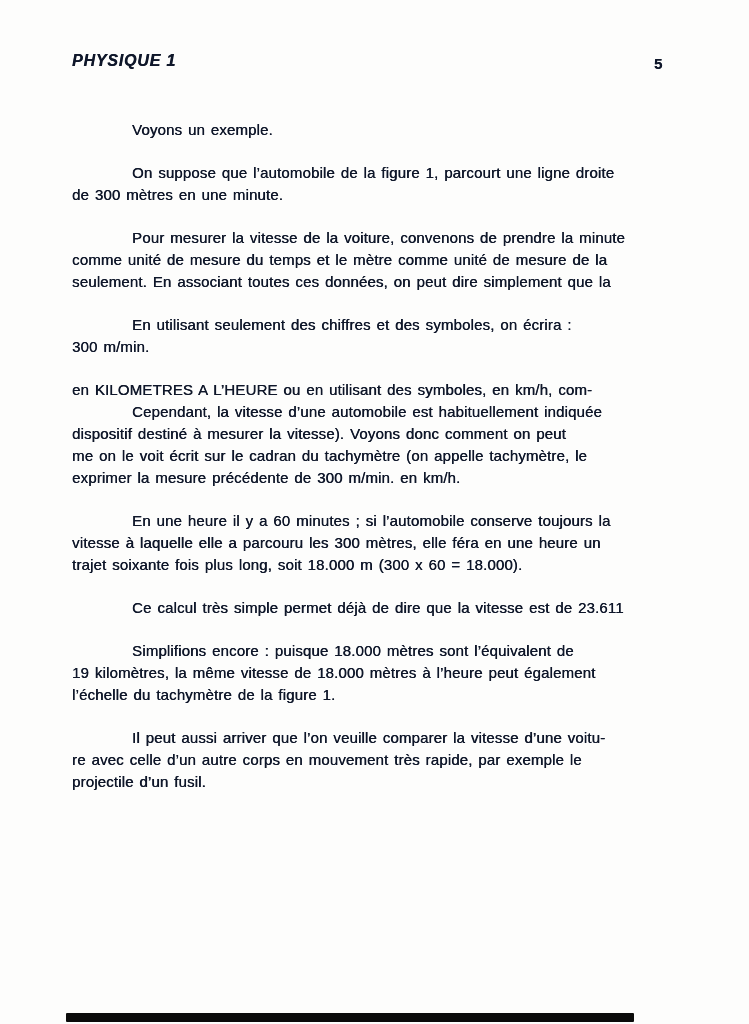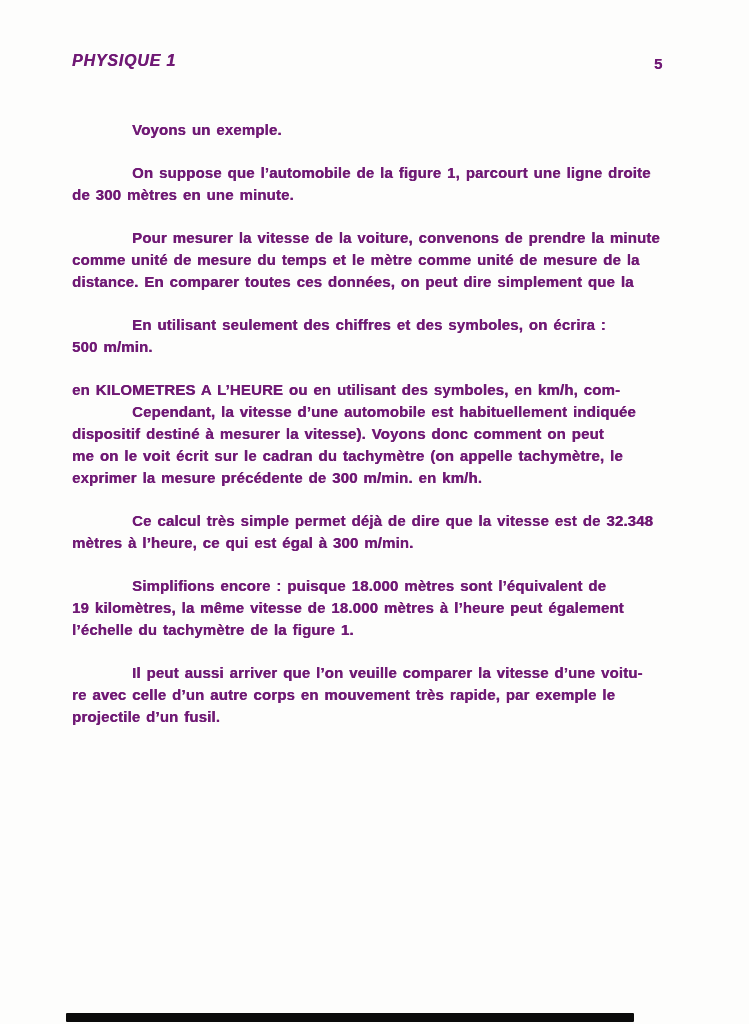--- a/index.html
+++ b/index.html
@@ -7,21 +7,21 @@
     padding: 0;
     background: #ffffff;
   }
   .page {
     position: relative;
     width: 749px;
     height: 1024px;
     background: #fdfdfc;
     overflow: hidden;
     font-family: "Liberation Sans", sans-serif;
-    color: #701a75;
+    color: #0f172a;
   }
   .header-title {
     position: absolute;
     left: 72px;
     top: 52px;
     font-size: 16px;
     font-weight: 700;
     font-style: italic;
     letter-spacing: 0.8px;
     text-shadow: 0.3px 0 currentColor;
@@ -41,21 +41,21 @@
     top: 119px;
     width: 620px;
   }
   .para {
     margin: 0 0 21px 0;
   }
   .line {
     white-space: nowrap;
     line-height: 22px;
     font-size: 15px;
-    font-weight: 700;
+    font-weight: 400;
     letter-spacing: 0.15px;
     word-spacing: 1.5px;
     text-shadow: 0.35px 0 currentColor;
   }
   .line.first {
     text-indent: 60px;
   }
   .scan-artifact-bar {
     position: absolute;
     left: 66px;
@@ -77,36 +77,40 @@
       <div class="para">
         <div class="line first">Voyons un exemple.</div>
       </div>
       <div class="para">
         <div class="line first">On suppose que l’automobile de la figure 1, parcourt une ligne droite</div>
         <div class="line">de 300 mètres en une minute.</div>
       </div>
       <div class="para">
         <div class="line first">Pour mesurer la vitesse de la voiture, convenons de prendre la minute</div>
         <div class="line">comme unité de mesure du temps et le mètre comme unité de mesure de la</div>
-        <div class="line">distance. En comparer toutes ces données, on peut dire simplement que la</div>
+        <div class="line">seulement. En associant toutes ces données, on peut dire simplement que la</div>
       </div>
       <div class="para">
         <div class="line first">En utilisant seulement des chiffres et des symboles, on écrira :</div>
-        <div class="line">500 m/min.</div>
+        <div class="line">300 m/min.</div>
       </div>
       <div class="para">
         <div class="line">en KILOMETRES A L’HEURE ou en utilisant des symboles, en km/h, com-</div>
         <div class="line first">Cependant, la vitesse d’une automobile est habituellement indiquée</div>
         <div class="line">dispositif destiné à mesurer la vitesse). Voyons donc comment on peut</div>
         <div class="line">me on le voit écrit sur le cadran du tachymètre (on appelle tachymètre, le</div>
         <div class="line">exprimer la mesure précédente de 300 m/min. en km/h.</div>
       </div>
       <div class="para">
-        <div class="line first">Ce calcul très simple permet déjà de dire que la vitesse est de 32.348</div>
-        <div class="line">mètres à l’heure, ce qui est égal à 300 m/min.</div>
+        <div class="line first">En une heure il y a 60 minutes ; si l’automobile conserve toujours la</div>
+        <div class="line">vitesse à laquelle elle a parcouru les 300 mètres, elle féra en une heure un</div>
+        <div class="line">trajet soixante fois plus long, soit 18.000 m (300 x 60 = 18.000).</div>
+      </div>
+      <div class="para">
+        <div class="line first">Ce calcul très simple permet déjà de dire que la vitesse est de 23.611</div>
       </div>
       <div class="para">
         <div class="line first">Simplifions encore : puisque 18.000 mètres sont l’équivalent de</div>
         <div class="line">19 kilomètres, la même vitesse de 18.000 mètres à l’heure peut également</div>
         <div class="line">l’échelle du tachymètre de la figure 1.</div>
       </div>
       <div class="para">
         <div class="line first">Il peut aussi arriver que l’on veuille comparer la vitesse d’une voitu-</div>
         <div class="line">re avec celle d’un autre corps en mouvement très rapide, par exemple le</div>
         <div class="line">projectile d’un fusil.</div>

